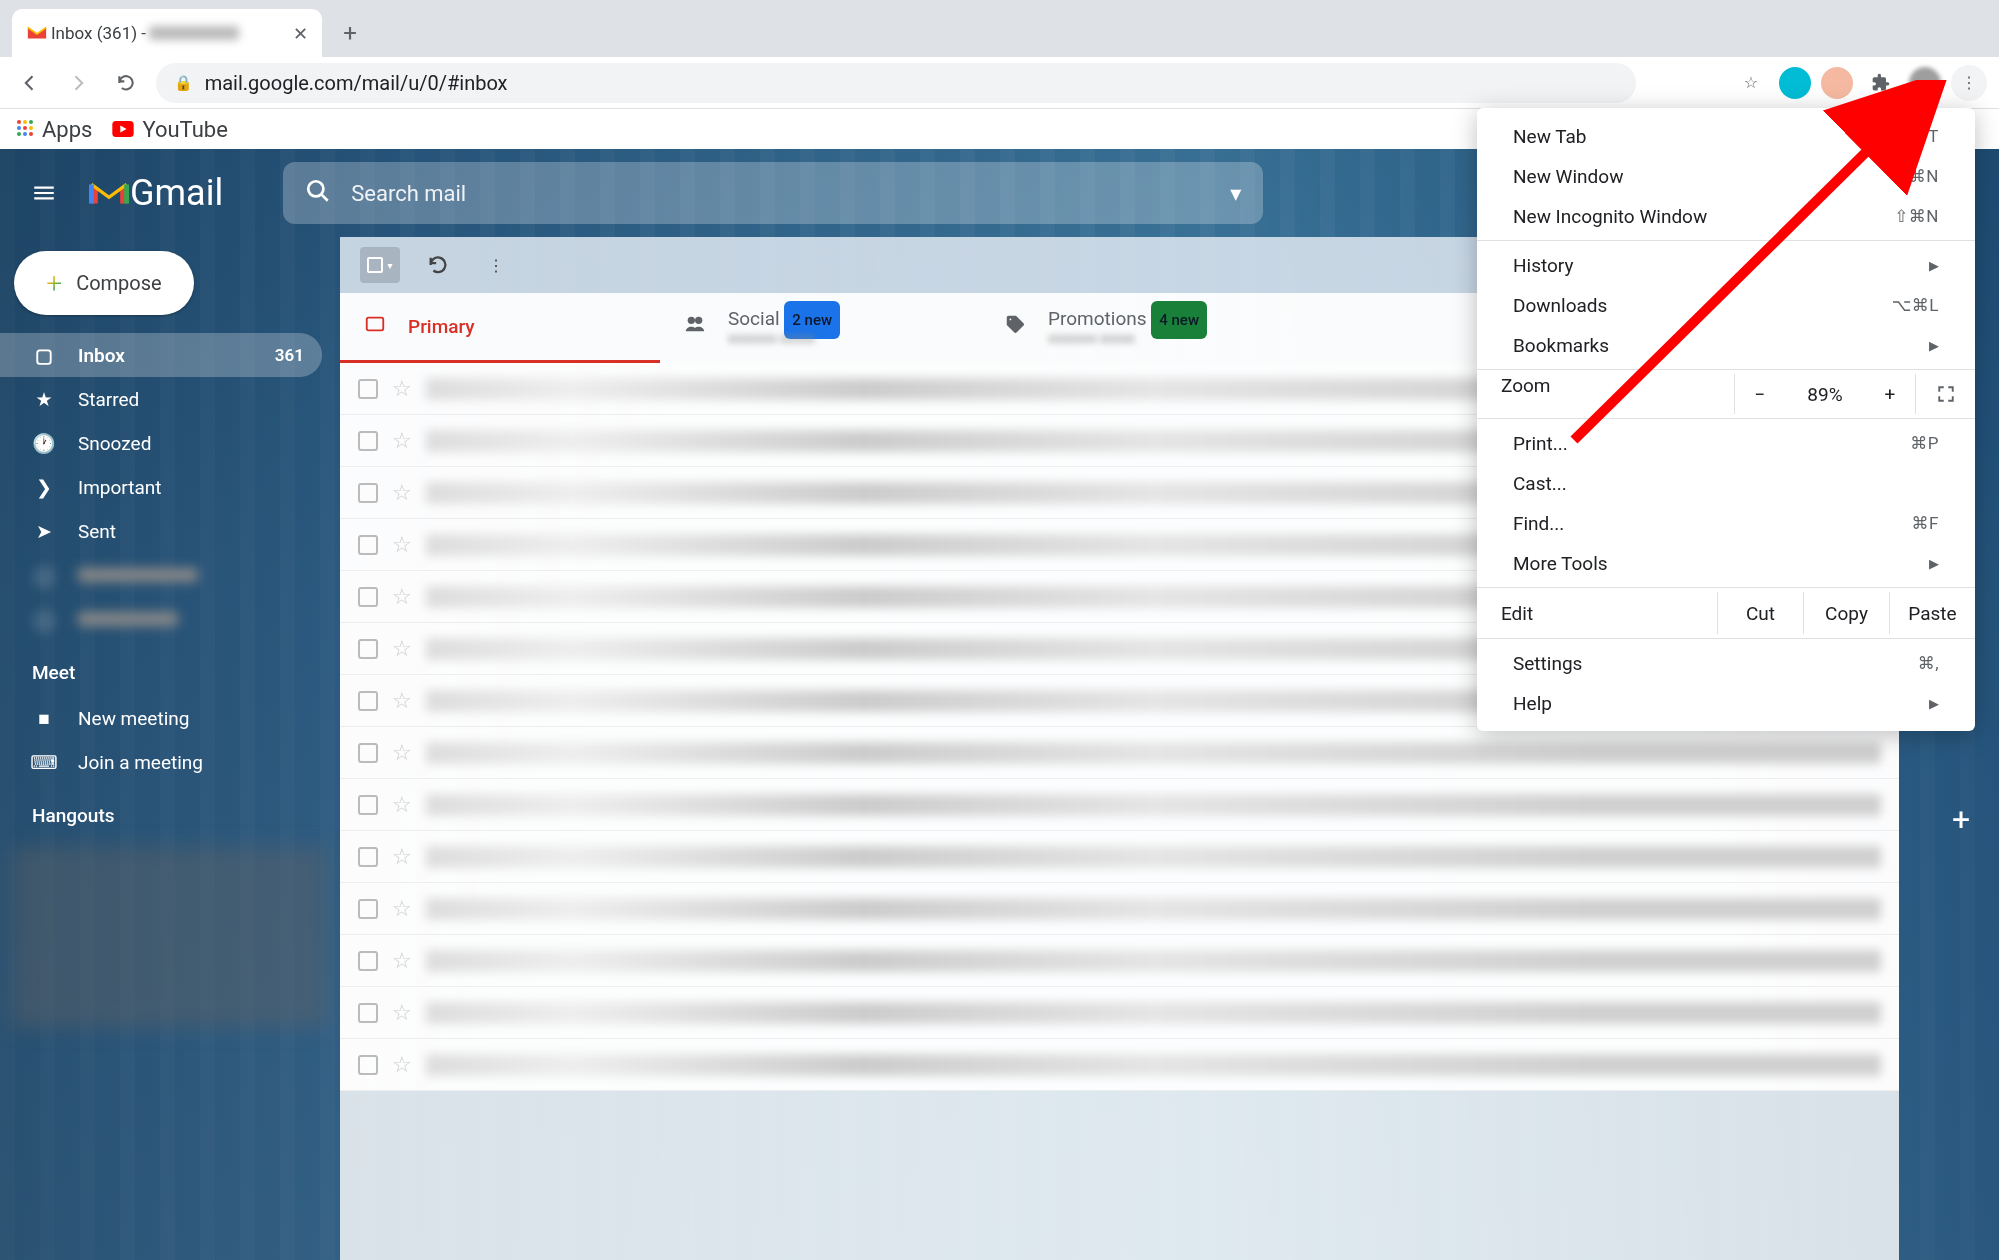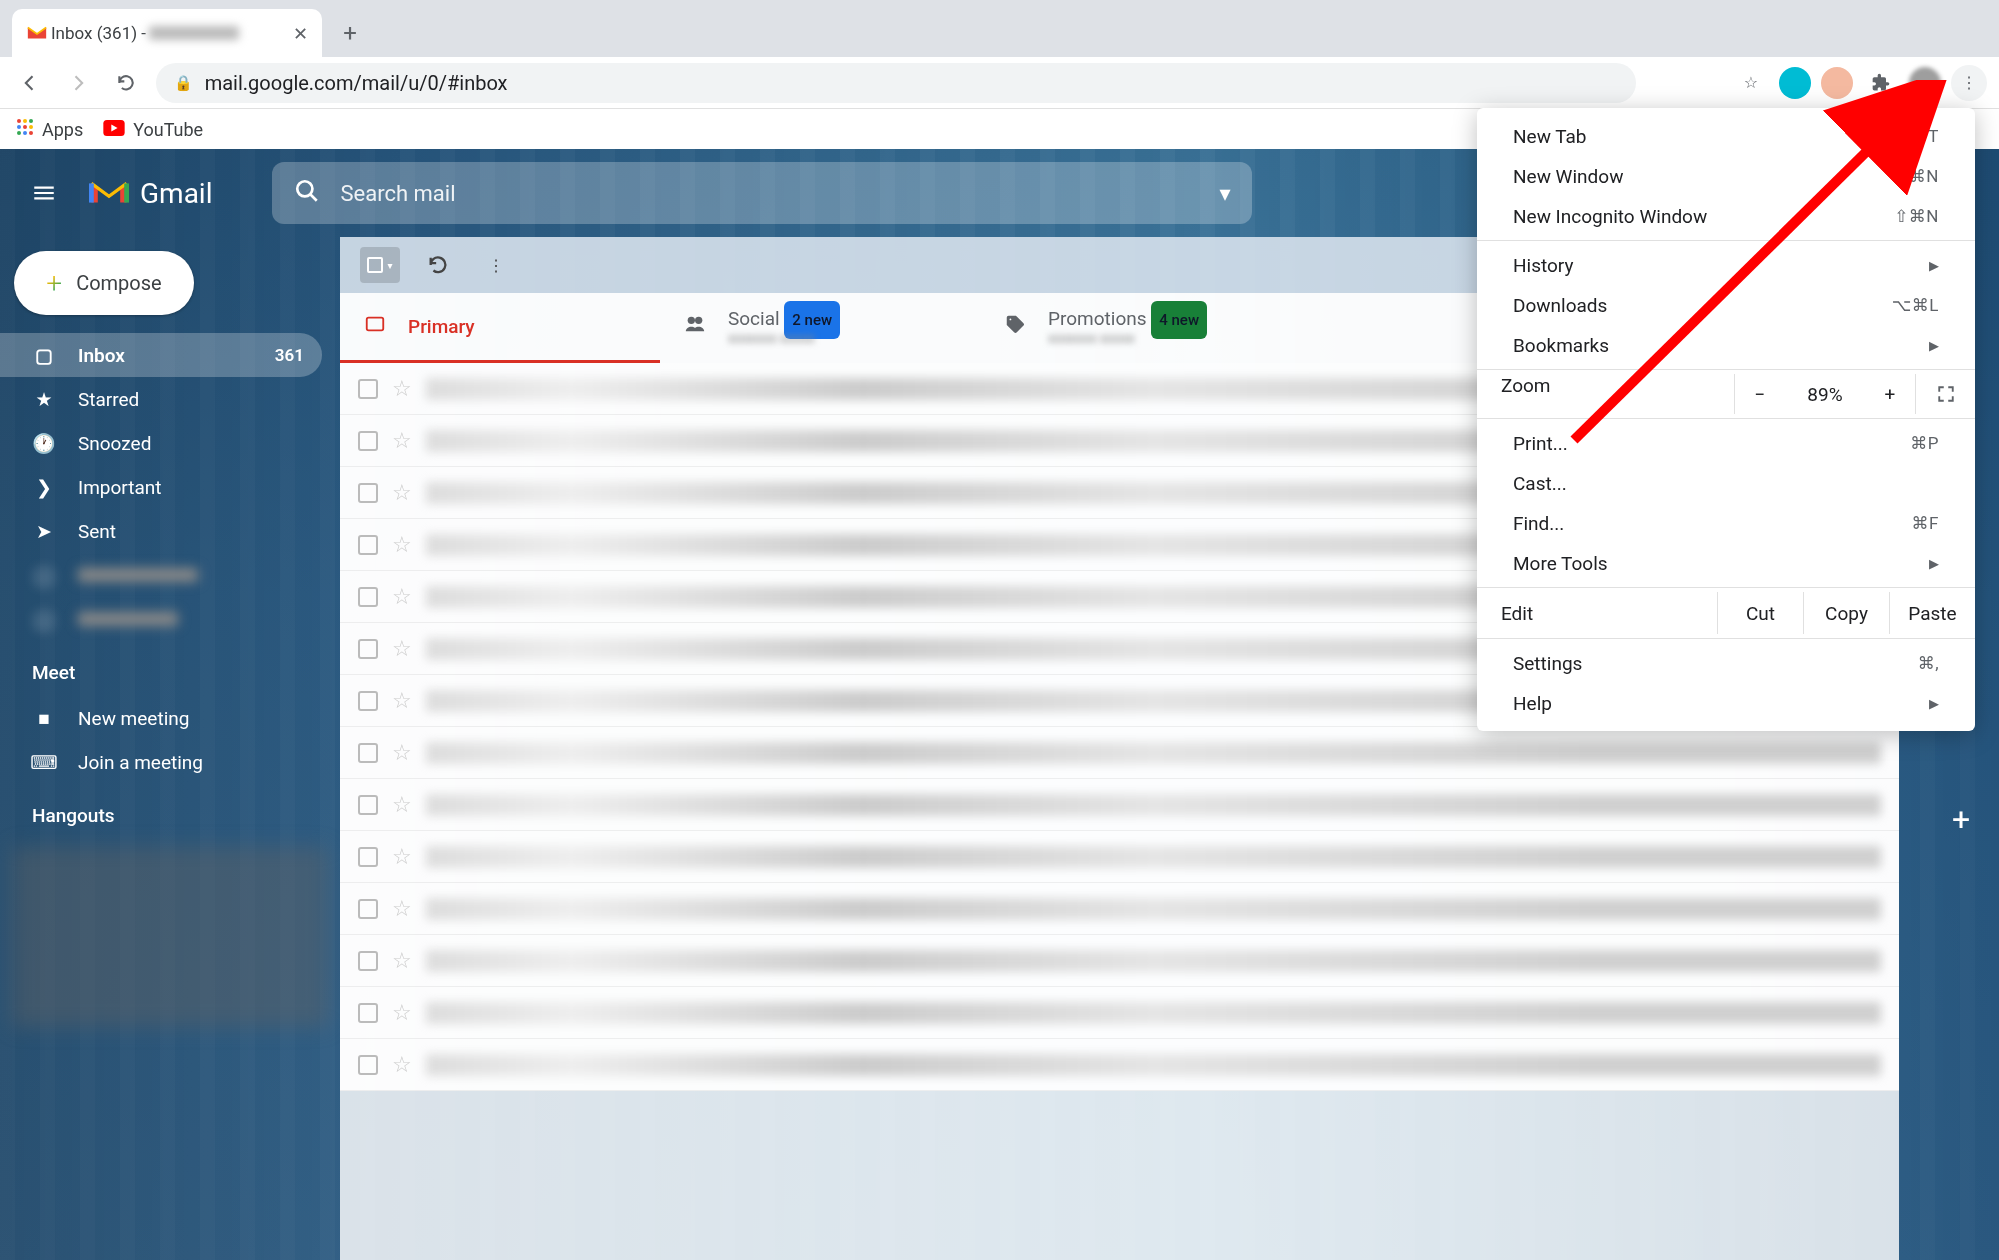--- a/index.html
+++ b/index.html
@@ -14,32 +14,32 @@
 .new-tab { width:40px; height:40px; display:flex; align-items:center; justify-content:center; color:#5f6368; font-size:24px; margin-left:8px; margin-bottom:4px; }
 
 .toolbar { height:52px; background:#fff; display:flex; align-items:center; padding:0 12px; gap:12px; border-bottom:1px solid #e0e0e0; }
 .nav-btn { width:36px; height:36px; display:flex; align-items:center; justify-content:center; color:#5f6368; border-radius:50%; }
 .nav-btn.disabled { color:#bdbdbd; }
 .omnibox { flex:1; height:40px; background:#f1f3f4; border-radius:20px; display:flex; align-items:center; padding:0 18px; gap:12px; color:#202124; font-size:20px; max-width:1480px; }
 .omnibox .lock { font-size:15px; color:#5f6368; }
 .toolbar-right { display:flex; align-items:center; gap:10px; margin-left:auto; }
 .ext-icon { width:32px; height:32px; border-radius:50%; display:flex; align-items:center; justify-content:center; }
 
-.bookmarks-bar { height:40px; background:#fff; display:flex; align-items:center; padding:0 16px; gap:20px; font-size:18px; color:#3c4043; }
+.bookmarks-bar { height:40px; background:#fff; display:flex; align-items:center; padding:0 16px; gap:20px; font-size:22px; color:#3c4043; }
 .bm-item { display:flex; align-items:center; gap:8px; }
 
 
 .gmail { position:relative; height:calc(1260px - 149px); background:linear-gradient(180deg,#2b5a7a 0%,#3a6d8f 40%,#4a7a9a 100%); overflow:hidden; }
 .bg-buildings { position:absolute; inset:0; background:
   linear-gradient(90deg, rgba(30,60,90,.6) 0%, rgba(40,80,120,.5) 20%, rgba(60,110,150,.45) 40%, rgba(80,140,180,.4) 60%, rgba(50,100,140,.5) 80%, rgba(30,70,110,.6) 100%),
   repeating-linear-gradient(90deg, rgba(255,255,255,.05) 0 15px, transparent 15px 40px);
   filter:contrast(1.1); }
 .gmail-header { position:relative; height:88px; display:flex; align-items:center; padding:0 20px; gap:20px; }
 .menu-icon { width:48px; height:48px; display:flex; align-items:center; justify-content:center; color:#fff; }
-.gmail-logo { display:flex; align-items:center; gap:10px; font-size:28px; color:#fff; font-weight:400; }
+.gmail-logo { display:flex; align-items:center; font-size:36px; color:#fff; font-weight:400; }
 .search-box { margin-left:40px; flex:0 0 auto; width:980px; height:62px; background:rgba(255,255,255,.25); border-radius:12px; display:flex; align-items:center; padding:0 22px; gap:20px; color:#fff; font-size:22px; }
 .search-box input { background:transparent; border:none; outline:none; color:#fff; font-size:22px; flex:1; }
 .search-box input::placeholder { color:rgba(255,255,255,.9); }
 
 .gmail-body { position:relative; display:flex; height:calc(100% - 88px); }
 .sidebar { width:340px; flex-shrink:0; padding-top:8px; position:relative; }
 .compose-btn { margin:6px 0 18px 14px; background:#fff; border-radius:32px; height:64px; width:180px; display:flex; align-items:center; justify-content:center; gap:14px; font-size:20px; color:#3c4043; box-shadow:0 1px 3px rgba(0,0,0,.3); }
 .compose-plus { font-size:28px; font-weight:300; background:linear-gradient(135deg,#d93025 0%,#fbbc04 33%,#34a853 66%,#4285f4 100%); -webkit-background-clip:text; background-clip:text; color:transparent; }
 .nav-item { height:44px; display:flex; align-items:center; padding:0 18px 0 32px; gap:22px; color:#fff; font-size:19px; border-radius:0 22px 22px 0; margin-right:18px; }
 .nav-item.active { background:rgba(255,255,255,.25); font-weight:600; }

